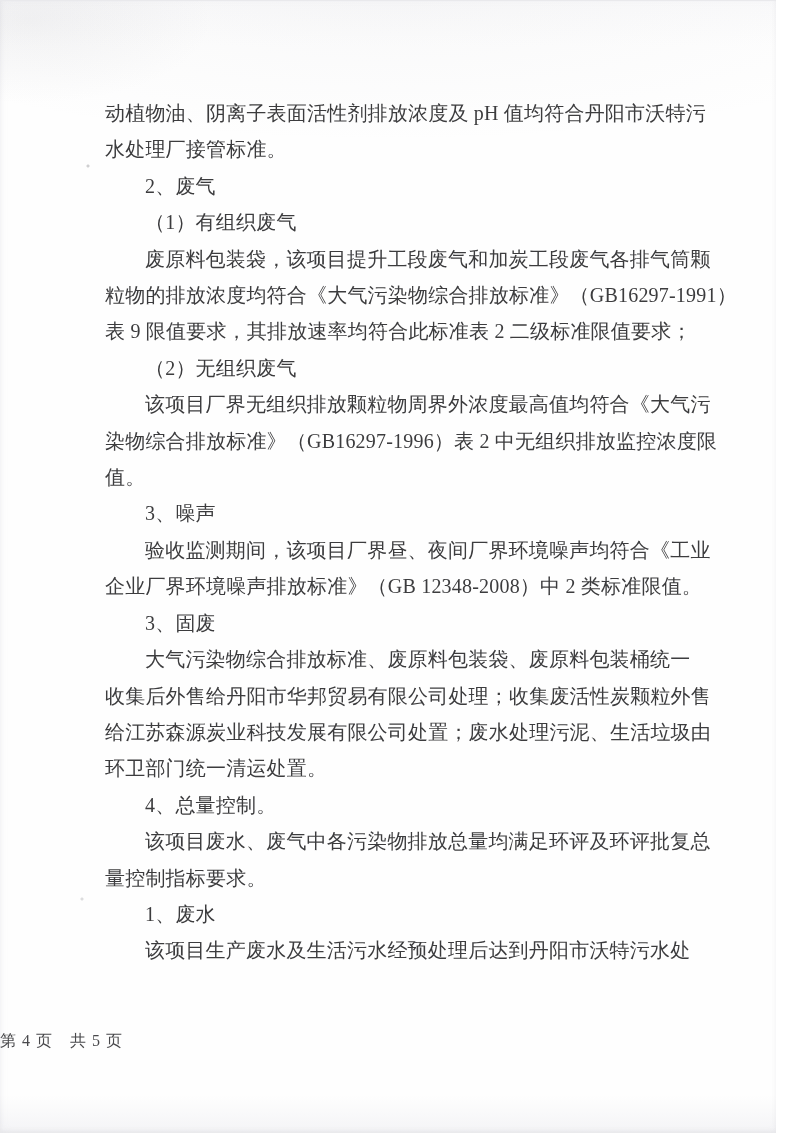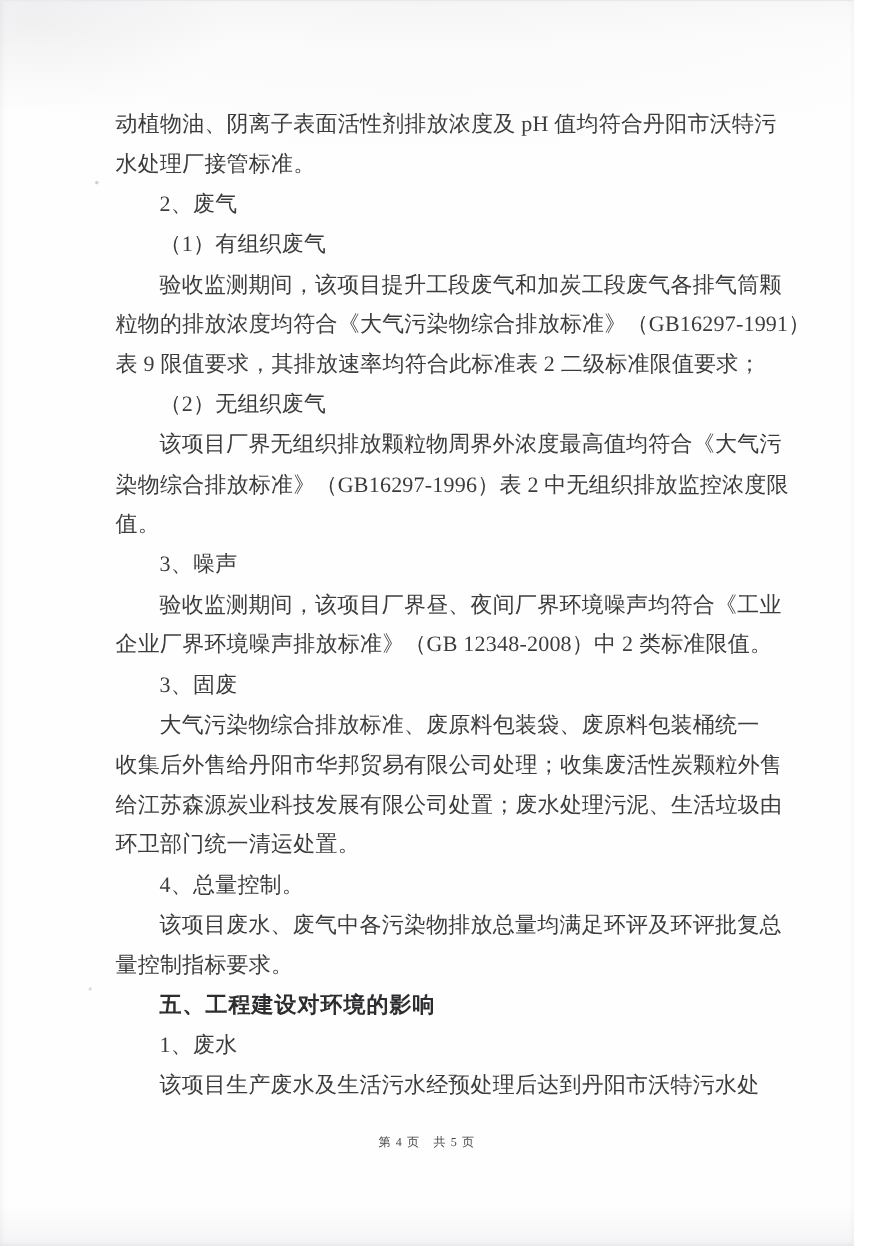--- a/index.html
+++ b/index.html
@@ -52,53 +52,51 @@
   }
   .line.tight {
     margin-left: -20px;
     letter-spacing: -0.6px;
   }
   .footer {
     position: absolute;
     left: 0;
     right: 0;
     top: 1031px;
-    text-align: center;
-    font-size: 11px;
+    font-size: 16px;
     color: #48484b;
     letter-spacing: 1px;
   }
 </style>
 </head>
 <body>
 
 <div class="page">
   <div class="content" id="doc-body">
       <p class="line">动植物油、阴离子表面活性剂排放浓度及 pH 值均符合丹阳市沃特污</p>
       <p class="line">水处理厂接管标准。</p>
       <p class="line indent">2、废气</p>
       <p class="line indent">（1）有组织废气</p>
-      <p class="line indent">验收监测期间，该项目提升工段废气和加炭工段废气各排气筒颗</p>
+      <p class="line indent">废原料包装袋，该项目提升工段废气和加炭工段废气各排气筒颗</p>
       <p class="line">粒物的排放浓度均符合《大气污染物综合排放标准》（GB16297-1991）</p>
       <p class="line">表 9 限值要求，其排放速率均符合此标准表 2 二级标准限值要求；</p>
       <p class="line indent">（2）无组织废气</p>
       <p class="line indent">该项目厂界无组织排放颗粒物周界外浓度最高值均符合《大气污</p>
       <p class="line">染物综合排放标准》（GB16297-1996）表 2 中无组织排放监控浓度限</p>
       <p class="line">值。</p>
       <p class="line indent">3、噪声</p>
       <p class="line indent">验收监测期间，该项目厂界昼、夜间厂界环境噪声均符合《工业</p>
       <p class="line">企业厂界环境噪声排放标准》（GB 12348-2008）中 2 类标准限值。</p>
       <p class="line indent">3、固废</p>
       <p class="line indent">大气污染物综合排放标准、废原料包装袋、废原料包装桶统一</p>
       <p class="line">收集后外售给丹阳市华邦贸易有限公司处理；收集废活性炭颗粒外售</p>
       <p class="line">给江苏森源炭业科技发展有限公司处置；废水处理污泥、生活垃圾由</p>
       <p class="line">环卫部门统一清运处置。</p>
       <p class="line indent">4、总量控制。</p>
       <p class="line indent">该项目废水、废气中各污染物排放总量均满足环评及环评批复总</p>
       <p class="line">量控制指标要求。</p>
-      <p class="line indent bold">五、工程建设对环境的影响</p>
       <p class="line indent">1、废水</p>
       <p class="line indent">该项目生产废水及生活污水经预处理后达到丹阳市沃特污水处</p>
     </div>
   <div class="footer">
     <span>第 4 页　共 5 页</span>
   </div>
 </div>
 
 </body></html>

